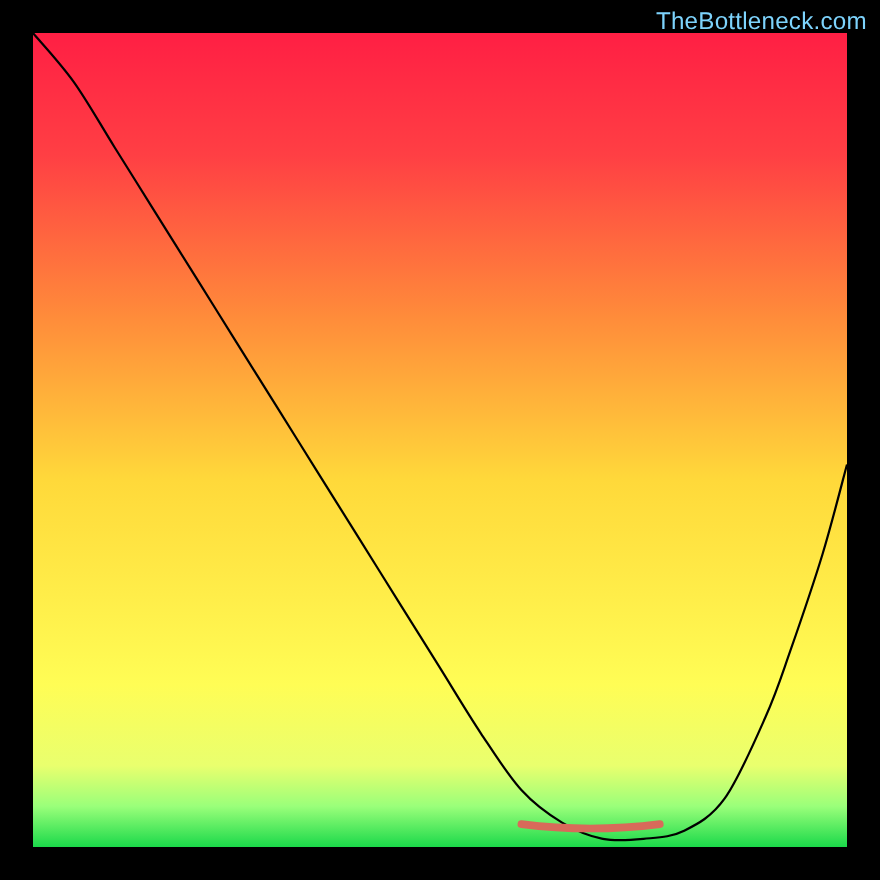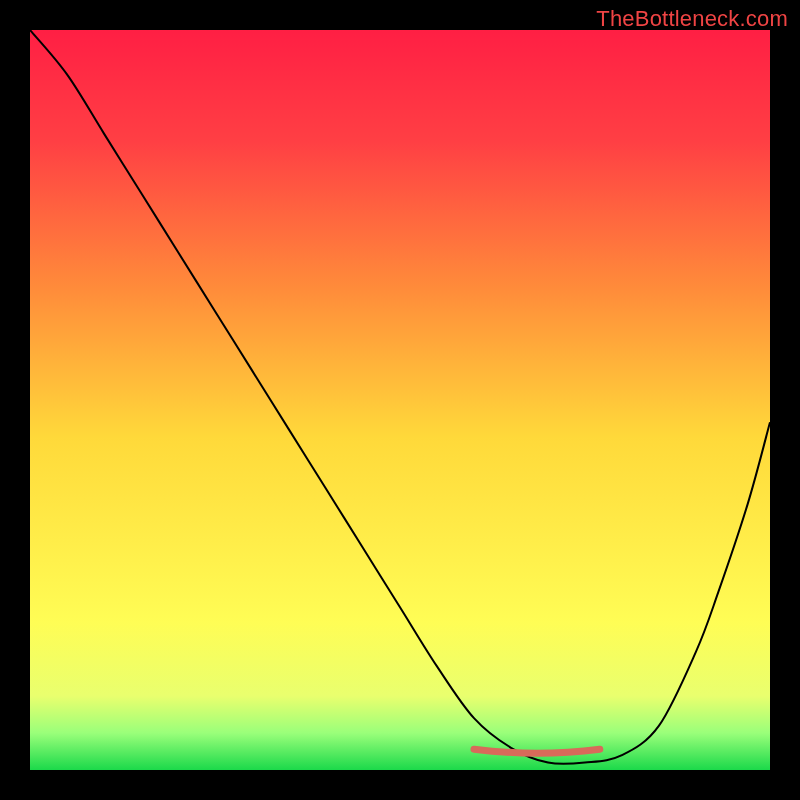--- a/index.html
+++ b/index.html
@@ -14,21 +14,21 @@
   .frame {
     position: relative;
     width: 800px;
     height: 800px;
     background: #000;
   }
   .watermark {
     position: absolute;
     top: 6px;
     right: 12px;
-    color: #ef4444;
+    color: #7dd3fc;
     font-size: 22px;
     font-weight: 400;
     z-index: 50;
     letter-spacing: 0.2px;
   }
   .plot-area {
     position: absolute;
     left: 30px;
     top: 30px;
     width: 740px;

